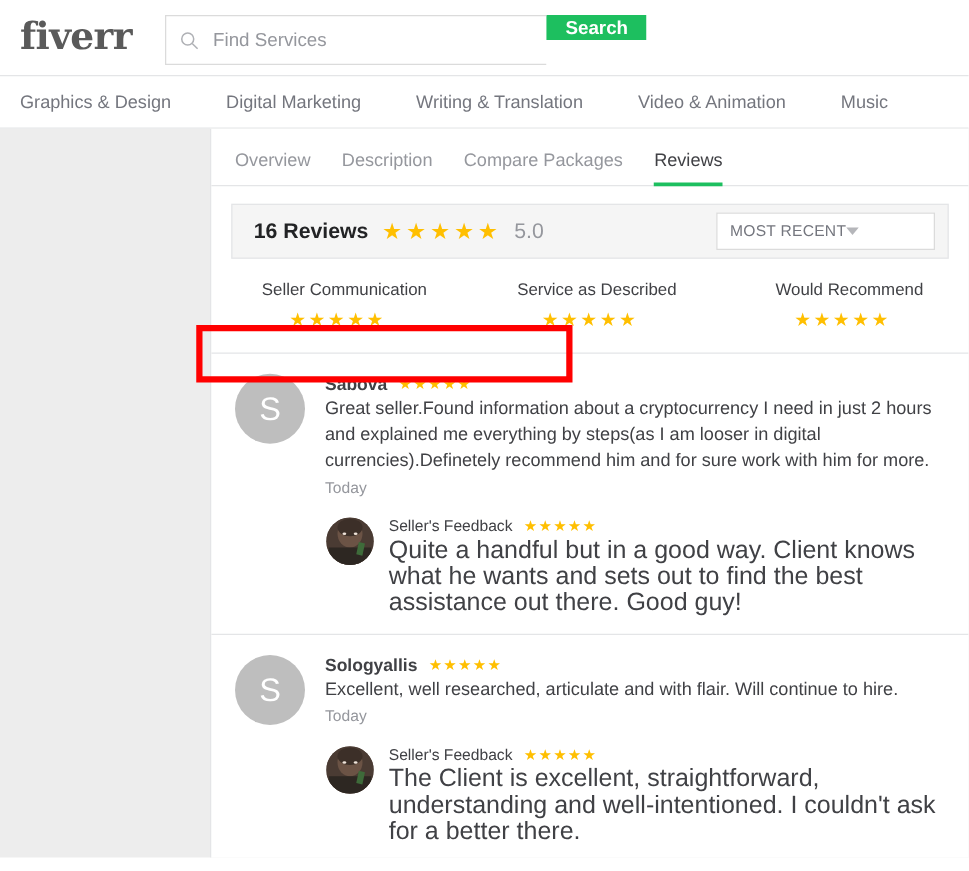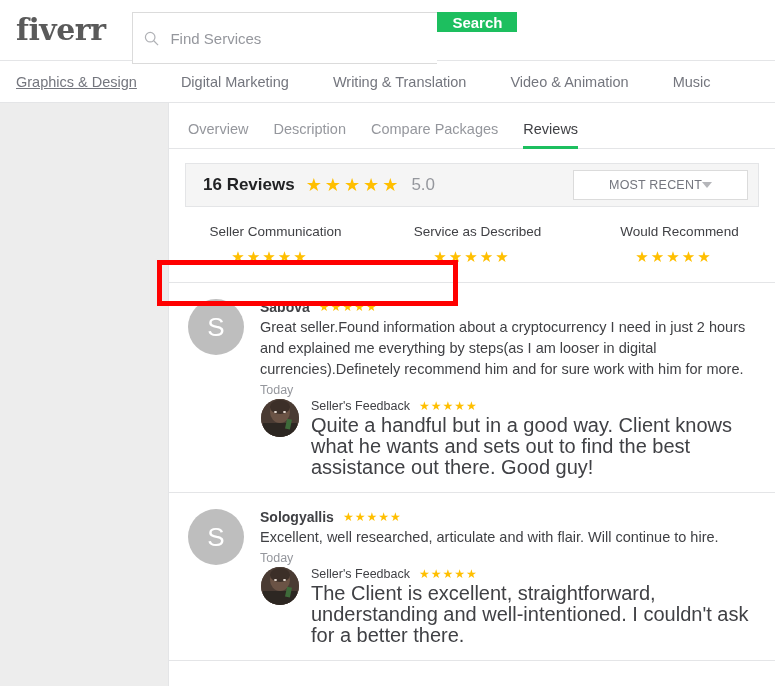--- a/index.html
+++ b/index.html
@@ -31,21 +31,21 @@
     user-select: none;
   }
   .searchwrap {
     display: flex;
     margin-left: 27px;
     height: 36px;
   }
   .searchbox {
     position: relative;
     width: 305px;
-    height: 52px;
+    height: 40px;
     border: 1px solid #dbdbdb;
     border-right: none;
     background: #fff;
     display: flex;
     align-items: center;
     padding-left: 11px;
   }
   .search-icon { flex: none; width: 15px; height: 15px; opacity: .75; }
   .search-input {
     border: none; outline: none;
@@ -78,21 +78,21 @@
     white-space: nowrap;
     background: #fff;
   }
   .catnav-item {
     font-size: 14.5px;
     color: #74767e;
     padding: 0 0;
     margin-right: 44px;
     cursor: pointer;
   }
-  .catnav-item:first-child { margin-left: 16px; text-decoration: underline; }
+  .catnav-item:first-child { margin-left: 16px; }
 
   
   .page {
     position: relative;
     height: 583px;
     background: #ededed;
   }
   .panel {
     position: absolute;
     left: 168px;
@@ -154,21 +154,21 @@
     font-size: 17px;
     color: #95979d;
     margin-left: 10px;
   }
   .sortbox {
     width: 175px; height: 30px;
     background: #fff;
     border: 1px solid #dbdbdb;
     display: flex;
     align-items: center;
-    justify-content: center;
+    justify-content: flex-start;
     padding: 0 10px;
     cursor: pointer;
   }
   .sortbox span {
     font-size: 12.5px;
     color: #74767e;
     letter-spacing: .2px;
   }
   .caret {
     width: 0; height: 0;
@@ -244,21 +244,21 @@
   }
   .rv-date {
     font-size: 12.5px;
     color: #95979d;
     margin-top: 3px;
   }
 
   
   .reply {
     display: flex;
-    margin-top: 2px;
+    margin-top: 17px;
     padding-left: 1px;
   }
   .reply-avatar {
     flex: none;
     width: 38px; height: 38px;
     border-radius: 50%;
     margin-right: 12px;
     overflow: hidden;
     background: #5b4b42;
   }

